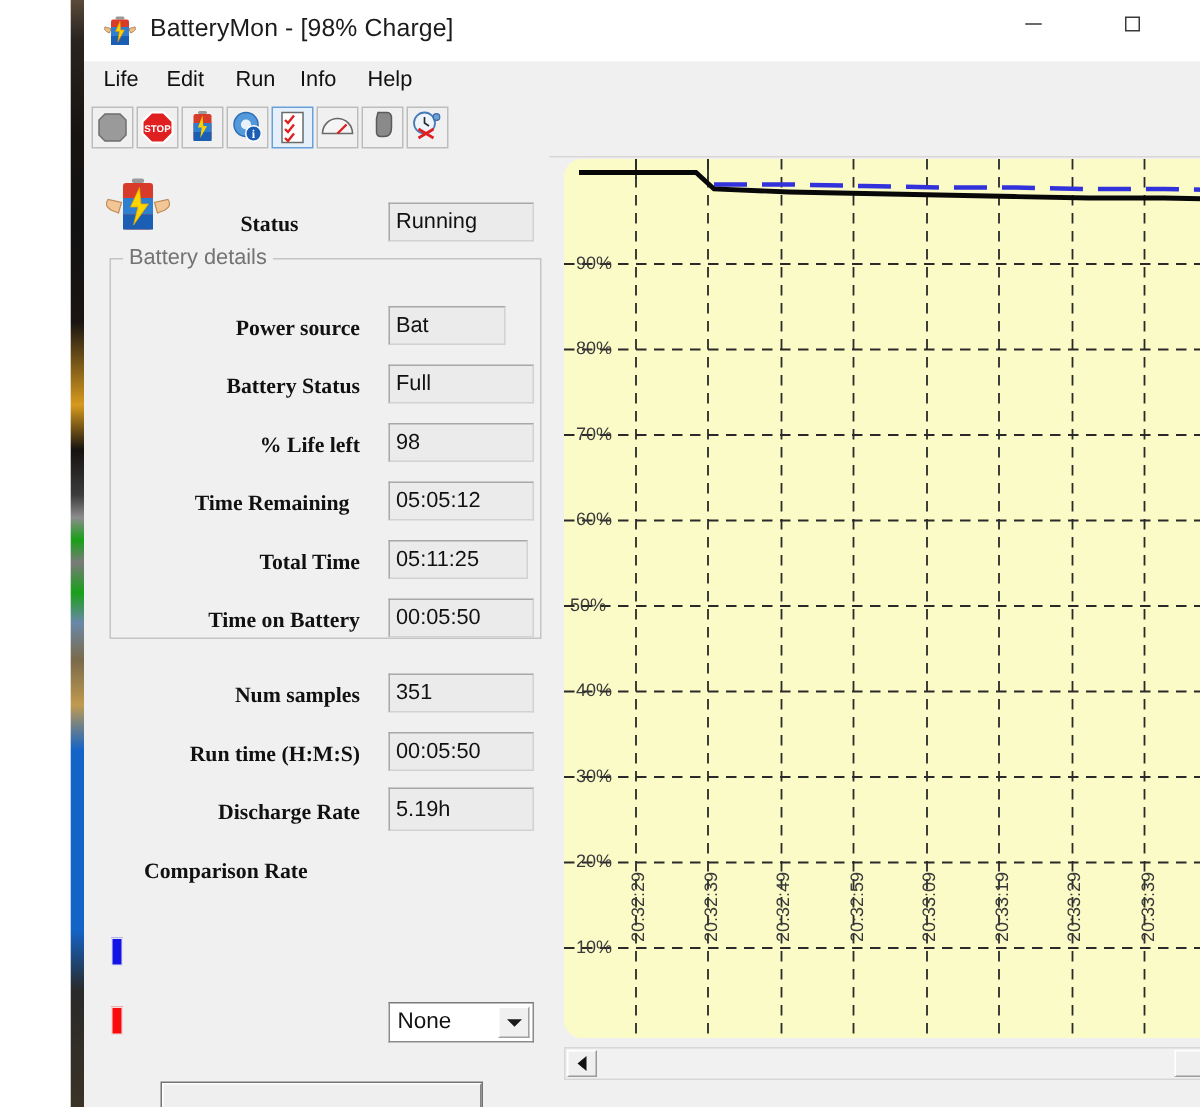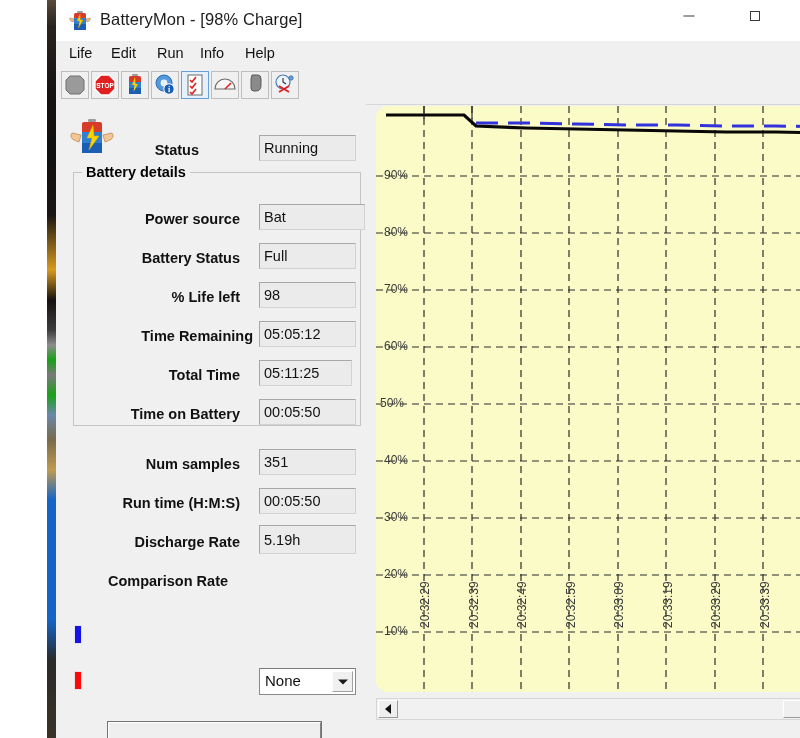--- a/index.html
+++ b/index.html
@@ -43,29 +43,29 @@
            border-bottom:1px solid #d7d7d7;}
   .tbtn{position:absolute;top:5px;width:28px;height:28px;background:#f0f0f0;
         border:1px solid #bdbdbd;box-sizing:border-box;}
   .tbtn.sel{border:1px solid #6a9fd8;background:#e6f0fb;}
 
   
   .lpanel{position:absolute;left:0;top:104px;width:310px;height:626px;background:#f0f0f0;}
   .bigicon{position:absolute;left:13px;top:13px;width:46px;height:40px;}
 
   .lbl{position:absolute;font-size:14.5px;font-weight:bold;color:#111;text-align:right;
-       white-space:nowrap;}
+       white-space:nowrap;font-family:Liberation Serif, serif;}
   .fld{position:absolute;background:#ebebeb;border:1px solid #d2d2d2;
        border-top-color:#a8a8a8;border-left-color:#a8a8a8;box-sizing:border-box;
        font-size:14.5px;color:#111;padding:1px 0 0 4px;overflow:hidden;white-space:nowrap;}
 
   .groupbox{position:absolute;left:17px;top:68px;width:288px;height:254px;
             border:1px solid #c4c4c4;box-sizing:border-box;}
   .grouptitle{position:absolute;left:26px;top:60px;background:#f0f0f0;padding:0 4px;
-              font-size:14.5px;font-weight:bold;color:#000000;}
+              font-size:14.5px;font-weight:normal;color:#737373;}
 
   .swatch{position:absolute;width:8px;height:19px;}
   .sw-blue{left:18px;top:521px;background:#1414e6;border:1px solid #e4e4ef;box-sizing:border-box;}
   .sw-red{left:18px;top:567px;background:#fa0a0a;border:1px solid #f0dcdc;box-sizing:border-box;}
 
   .combo{position:absolute;left:203px;top:564px;width:97px;height:27px;background:#fff;
          border:1px solid #8a8a8a;border-top-color:#7a7a7a;box-sizing:border-box;}
   .combo .cval{position:absolute;left:5px;top:3px;font-size:15px;color:#111;}
   .combo .carrow{position:absolute;right:2px;top:2px;width:21px;height:21px;background:#f0f0f0;
                  border:1px solid #fff;border-right-color:#a0a0a0;border-bottom-color:#a0a0a0;
@@ -231,49 +231,49 @@
         </svg>
       </span>
 
       <span class="lbl" style="left:60px;top:38px;width:83px">Status</span>
       <span class="fld" style="left:203px;top:31px;width:97px;height:26px;line-height:23px">Running</span>
 
       <div class="groupbox"></div>
       <span class="grouptitle">Battery details</span>
 
       <span class="lbl" style="left:40px;top:107px;width:144px">Power source</span>
-      <span class="fld" style="left:203px;top:100px;width:106px;height:26px;line-height:23px">Bat</span>
+      <span class="fld" style="left:203px;top:100px;width:78px;height:26px;line-height:23px">Bat</span>
 
       <span class="lbl" style="left:40px;top:146px;width:144px">Battery Status</span>
       <span class="fld" style="left:203px;top:139px;width:97px;height:26px;line-height:23px">Full</span>
 
       <span class="lbl" style="left:40px;top:185px;width:144px">% Life left</span>
       <span class="fld" style="left:203px;top:178px;width:97px;height:26px;line-height:23px">98</span>
 
-      <span class="lbl" style="left:41px;top:224px;width:156px">Time Remaining</span>
+      <span class="lbl" style="left:21px;top:224px;width:156px">Time Remaining</span>
       <span class="fld" style="left:203px;top:217px;width:97px;height:26px;line-height:23px">05:05:12</span>
 
       <span class="lbl" style="left:28px;top:263px;width:156px">Total Time</span>
       <span class="fld" style="left:203px;top:256px;width:93px;height:26px;line-height:23px">05:11:25</span>
 
       <span class="lbl" style="left:28px;top:302px;width:156px">Time on Battery</span>
       <span class="fld" style="left:203px;top:295px;width:97px;height:26px;line-height:23px">00:05:50</span>
 
       <span class="lbl" style="left:40px;top:352px;width:144px">Num samples</span>
       <span class="fld" style="left:203px;top:345px;width:97px;height:26px;line-height:23px">351</span>
 
       <span class="lbl" style="left:28px;top:391px;width:156px">Run time (H:M:S)</span>
       <span class="fld" style="left:203px;top:384px;width:97px;height:26px;line-height:23px">00:05:50</span>
 
       <span class="swatch sw-blue"></span>
       <span class="lbl" style="left:40px;top:430px;width:144px">Discharge Rate</span>
       <span class="fld" style="left:203px;top:421px;width:97px;height:29px;line-height:26px">5.19h</span>
 
       <span class="swatch sw-red"></span>
-      <span class="lbl" style="left:40px;top:468px;width:144px;line-height:18px;text-align:center;height:22px;overflow:hidden">Comparison Rate</span>
+      <span class="lbl" style="left:40px;top:468px;width:144px;line-height:18px;text-align:left;height:22px;overflow:hidden">Comparison Rate</span>
 
       <div class="combo">
         <span class="cval">None</span>
         <span class="carrow">
             <i></i>
           </span>
       </div>
 
       <div class="btn btn-start">Start</div>
 

